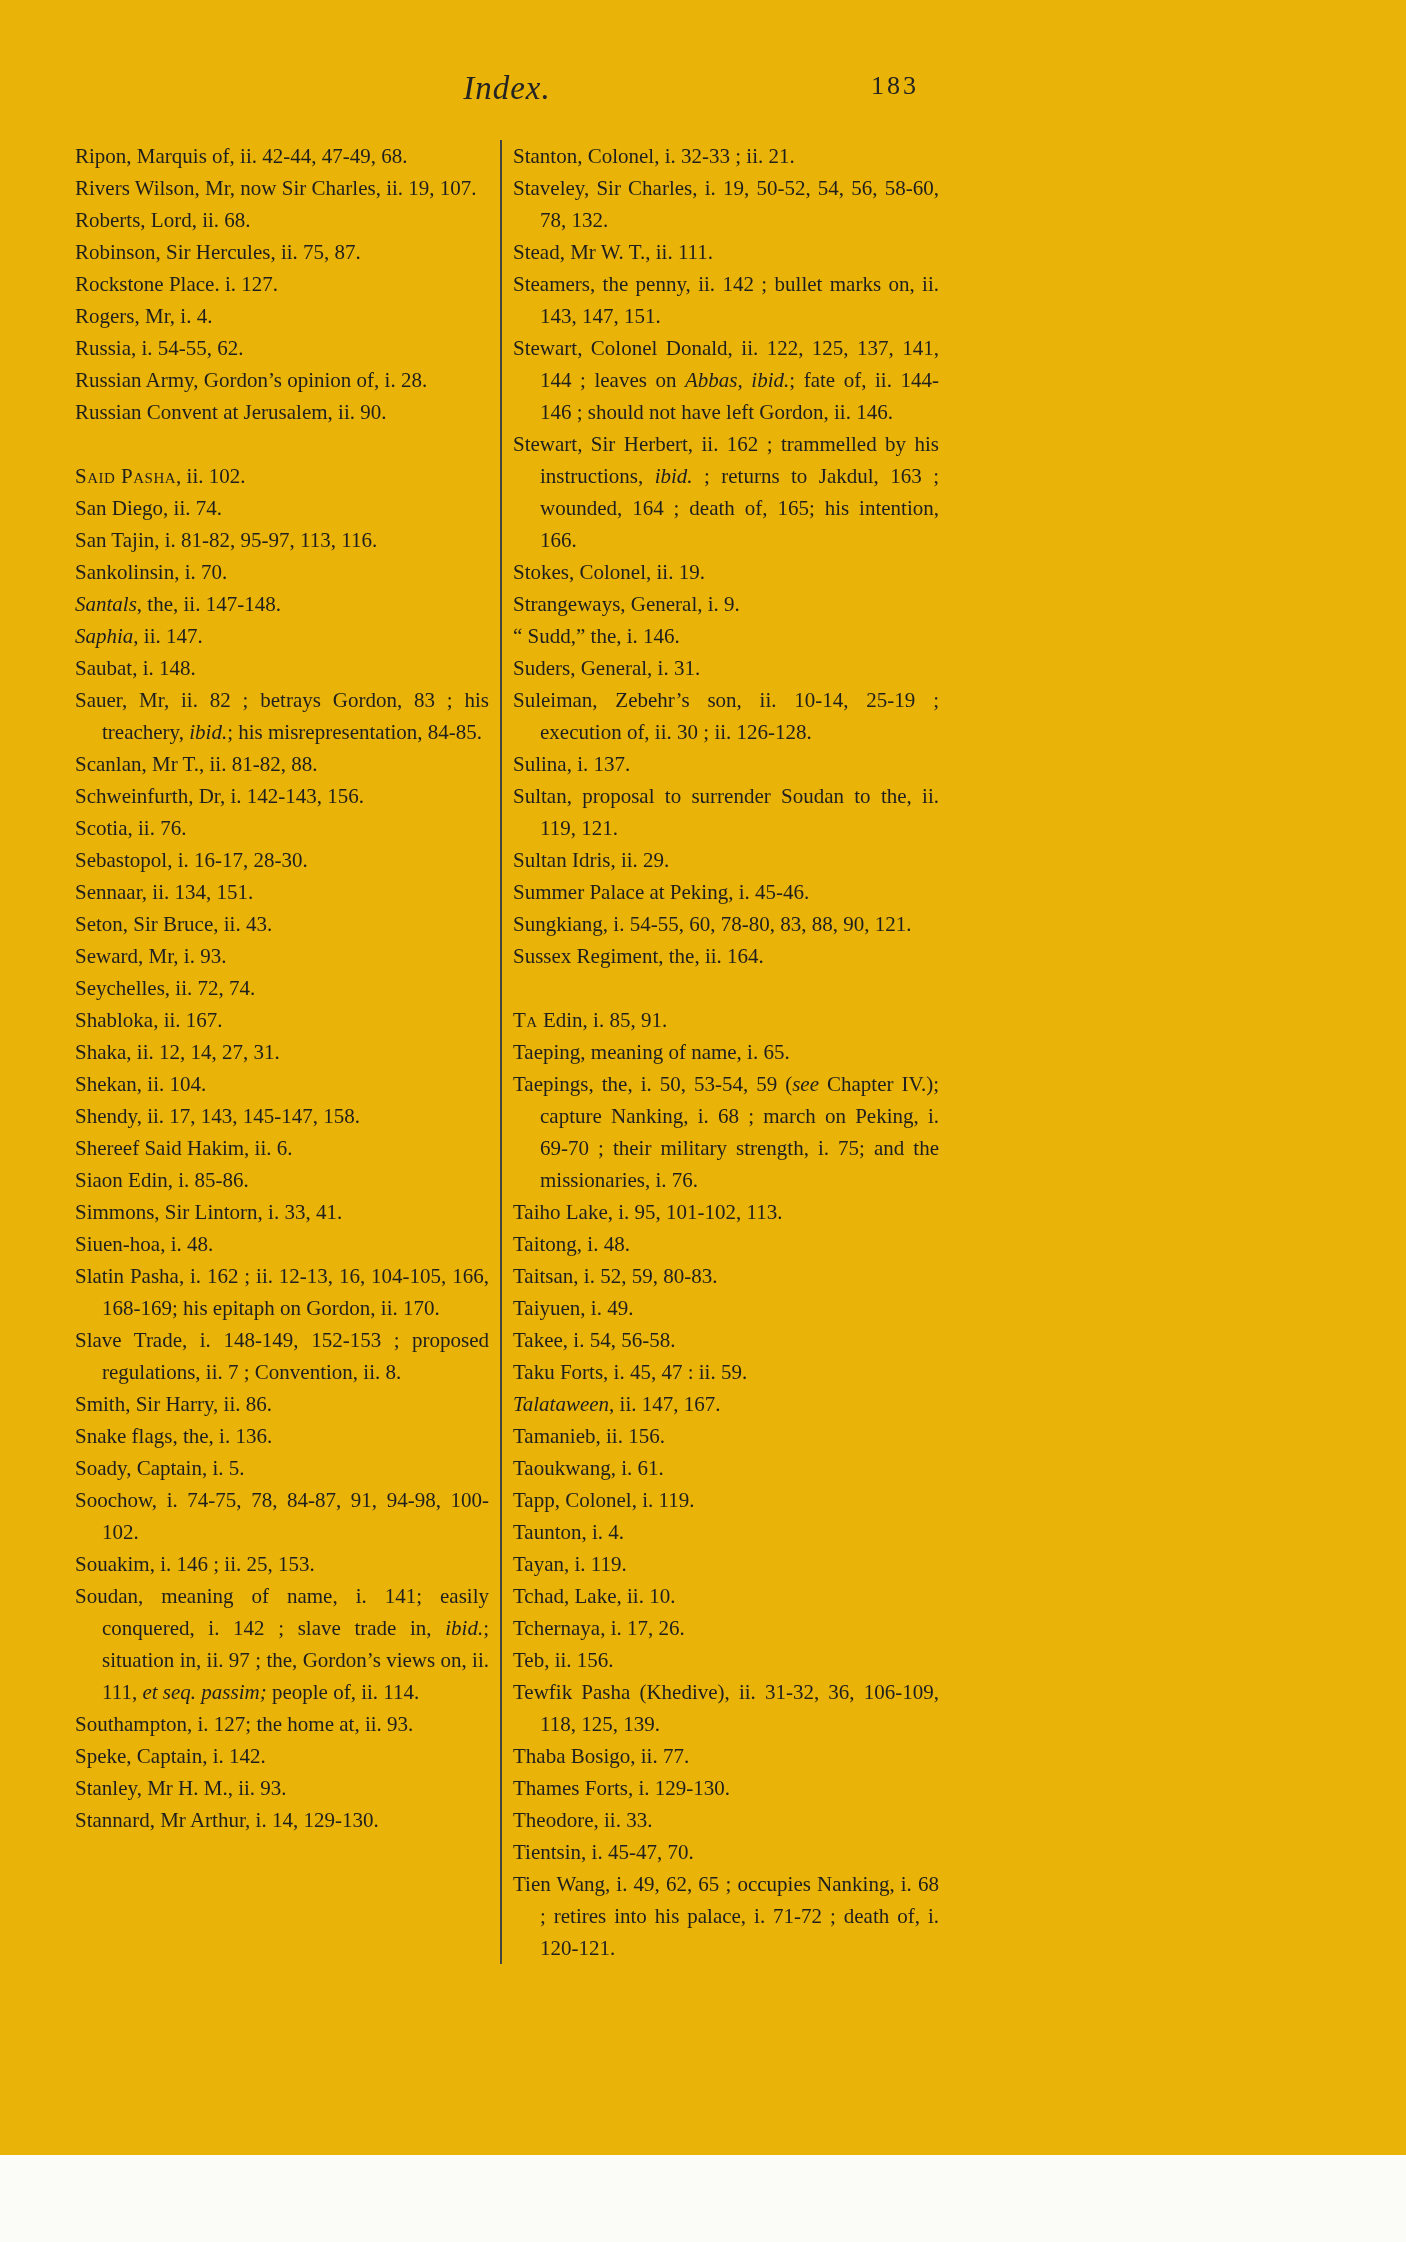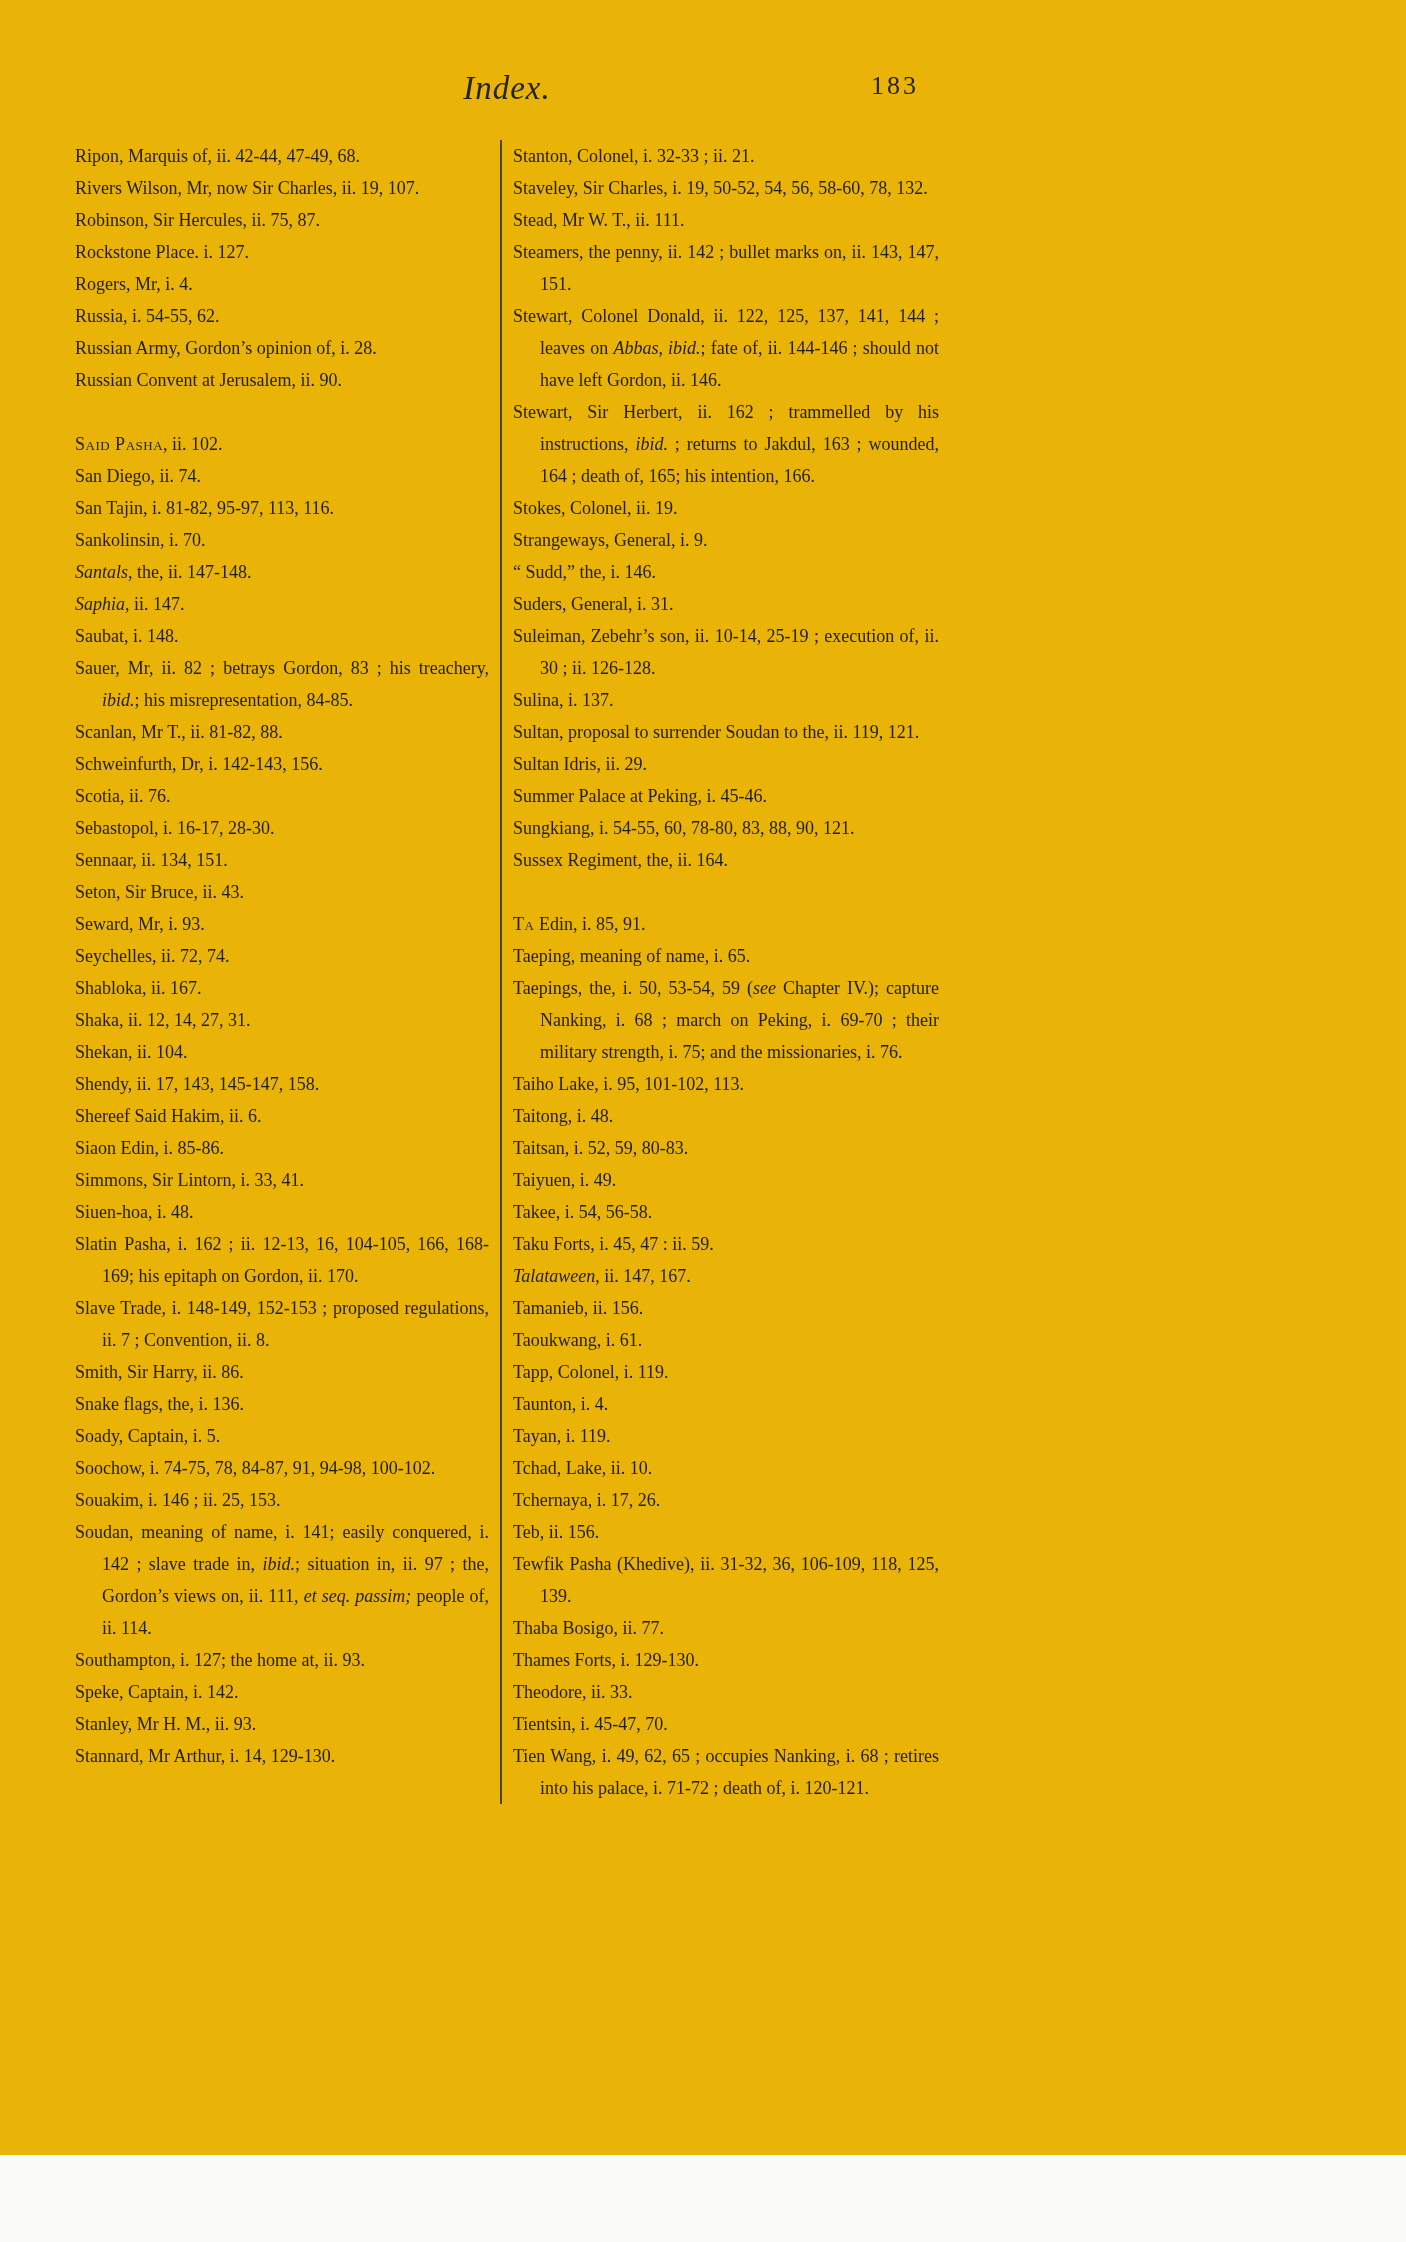--- a/index.html
+++ b/index.html
@@ -43,21 +43,21 @@
     top: 1px;
     font-size: 26px;
     letter-spacing: 3px;
     color: #242422;
   }
   .cols {
     display: flex;
     margin-top: 20px;
   }
   .col {
-    font-size: 18px;
+    font-size: 21px;
     line-height: 32px;
     text-align: justify;
   }
   .col-left { width: 414px; }
   .col-right { width: 426px; }
   .divider {
     width: 24px;
     display: flex;
     justify-content: center;
   }
@@ -83,20 +83,21 @@
 
     <div class="header">
       <div class="title">Index.</div>
       <div class="pagenum">183</div>
     </div>
 
     <div class="cols">
       <div class="col col-left" id="left-col">
           <div class="entry">Ripon, Marquis of, ii. 42-44, 47-49, 68.</div>
           <div class="entry">Rivers Wilson, Mr, now Sir Charles, ii. 19, 107.</div>
+          <div class="entry">Roberts, Lord, ii. 68.</div>
           <div class="entry">Robinson, Sir Hercules, ii. 75, 87.</div>
           <div class="entry">Rockstone Place. i. 127.</div>
           <div class="entry">Rogers, Mr, i. 4.</div>
           <div class="entry">Russia, i. 54-55, 62.</div>
           <div class="entry">Russian Army, Gordon’s opinion of, i. 28.</div>
           <div class="entry">Russian Convent at Jerusalem, ii. 90.</div>
           <div class="entry gap"><span class="sc">Said Pasha</span>, ii. 102.</div>
           <div class="entry">San Diego, ii. 74.</div>
           <div class="entry">San Tajin, i. 81-82, 95-97, 113, 116.</div>
           <div class="entry">Sankolinsin, i. 70.</div>

